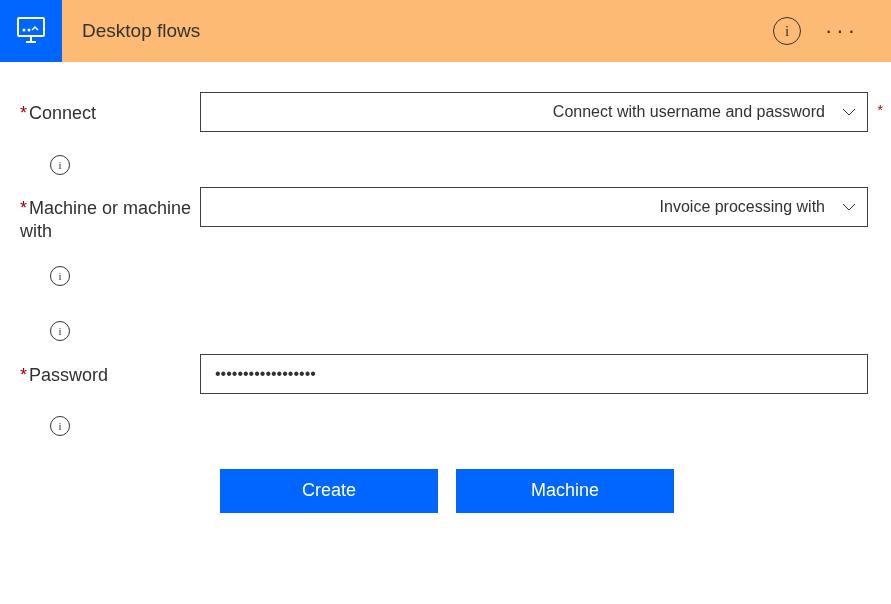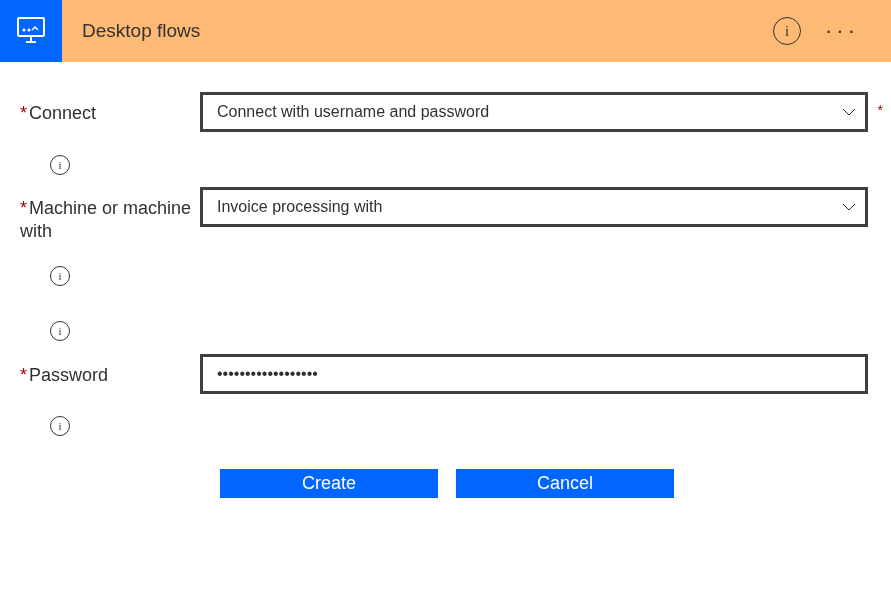--- a/index.html
+++ b/index.html
@@ -10,27 +10,27 @@
     .header-title { font-size: 19px; font-weight: 400; margin-left: 20px; color: #333; }
     .header-right { display: flex; align-items: center; gap: 24px; }
     .info-circle-lg { width: 28px; height: 28px; border: 1.5px solid #333; border-radius: 50%; display: flex; align-items: center; justify-content: center; font-family: Georgia, serif; font-size: 15px; cursor: pointer; }
     .more-dots { font-size: 22px; letter-spacing: 4px; cursor: pointer; color: #333; padding-right: 8px; }
     .form-area { padding: 30px 20px 30px 20px; }
     .form-row { display: flex; align-items: flex-start; margin-bottom: 10px; position: relative; }
     .label-col { width: 180px; padding-top: 10px; font-size: 18px; line-height: 1.3; }
     .req { color: #a80000; margin-right: 2px; }
     .field-col { flex: 1; position: relative; }
     .trailing-req { color: #a80000; position: absolute; right: -12px; top: 10px; }
-    .select-box, .text-input { width: 668px; height: 40px; border: 3px solid #404040; background: #fff; padding: 0 42px 0 14px; font-size: 16px; font-family: inherit; color: #323130; display: flex; align-items: center; cursor: pointer; }
+    .select-box, .text-input { width: 668px; height: 40px; border: 1px solid #404040; background: #fff; padding: 0 42px 0 14px; font-size: 16px; font-family: inherit; color: #323130; display: flex; align-items: center; cursor: pointer; justify-content: flex-end; }
     .text-input { cursor: text; outline: none; }
     .chevron { position: absolute; right: 14px; top: 12px; }
     .help-row { height: 45px; display: flex; align-items: center; padding-left: 30px; }
     .info-circle-sm { width: 20px; height: 20px; border: 1.2px solid #333; border-radius: 50%; display: flex; align-items: center; justify-content: center; font-family: Georgia, serif; font-size: 11px; cursor: pointer; }
     .button-row { display: flex; gap: 18px; padding-left: 200px; padding-top: 20px; }
-    .btn { width: 218px; height: 29px; background: #0066ff; color: #fff; border: none; font-size: 18px; font-weight: 500; font-family: inherit; cursor: pointer; }
+    .btn { width: 218px; height: 44px; background: #0066ff; color: #fff; border: none; font-size: 18px; font-weight: 500; font-family: inherit; cursor: pointer; }
     input.text-input::placeholder { color: #323130; }
   </style>
 </head>
 <body>
 
 <div class="header">
   <div class="header-left">
     <div class="icon-box">
       <svg width="34" height="30" viewBox="0 0 34 30">
         <rect x="4" y="2" width="26" height="18" rx="1" fill="none" stroke="#fff" stroke-width="2"></rect>
@@ -93,16 +93,16 @@
     <div class="field-col">
       <input type="text" class="text-input" value="••••••••••••••••••" style="">
     </div>
   </div>
   <div class="help-row">
     <div class="info-circle-sm">i</div>
   </div>
 
   <div class="button-row">
     <button class="btn">Create</button>
-    <button class="btn">Cancel</button>
+    <button class="btn">Machine</button>
   </div>
 
 </div>
 
 </body></html>

